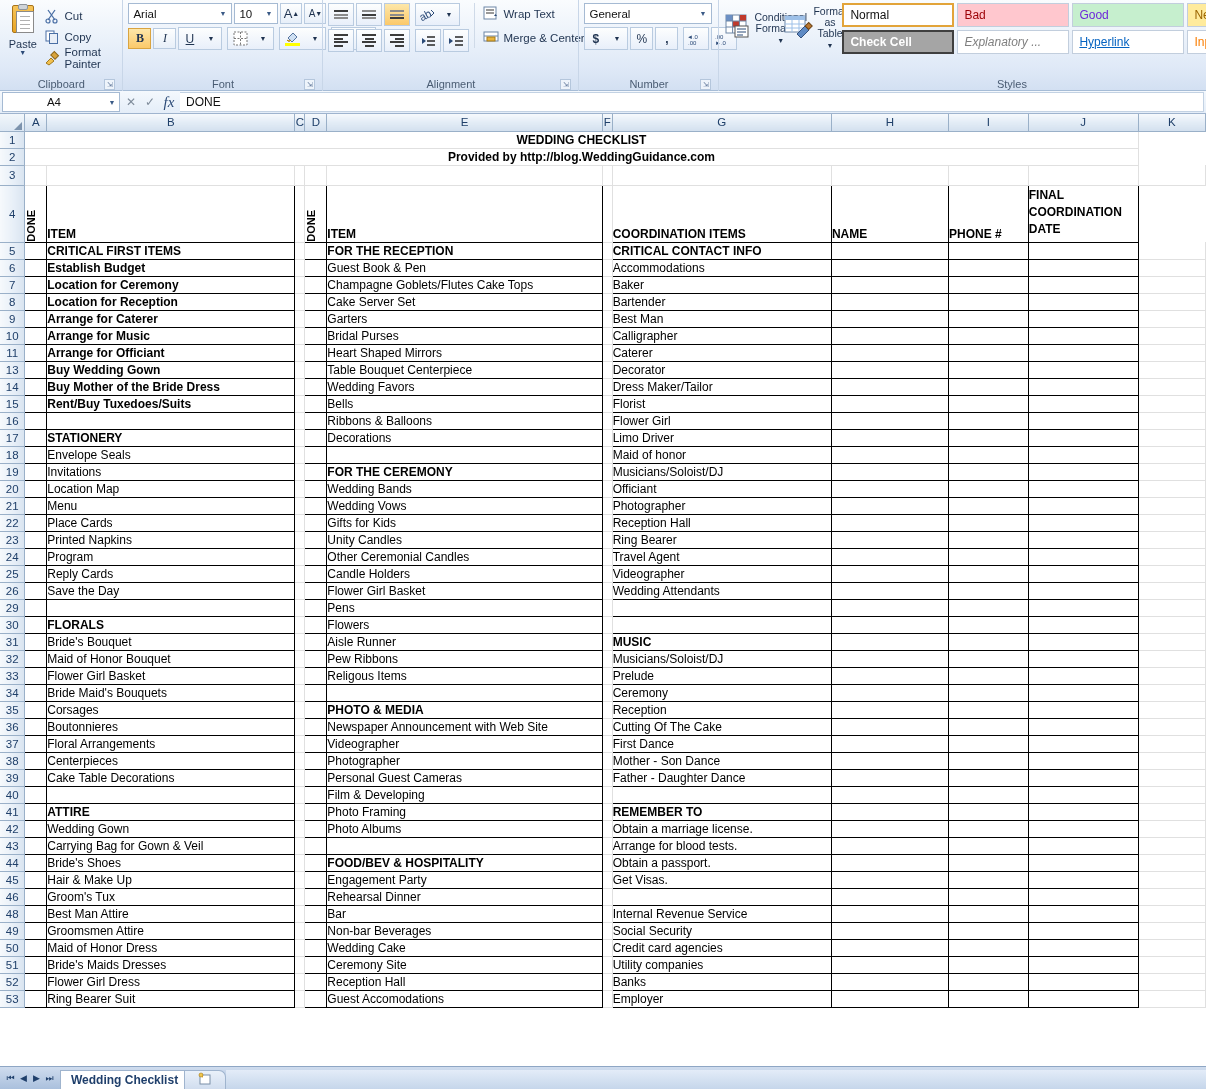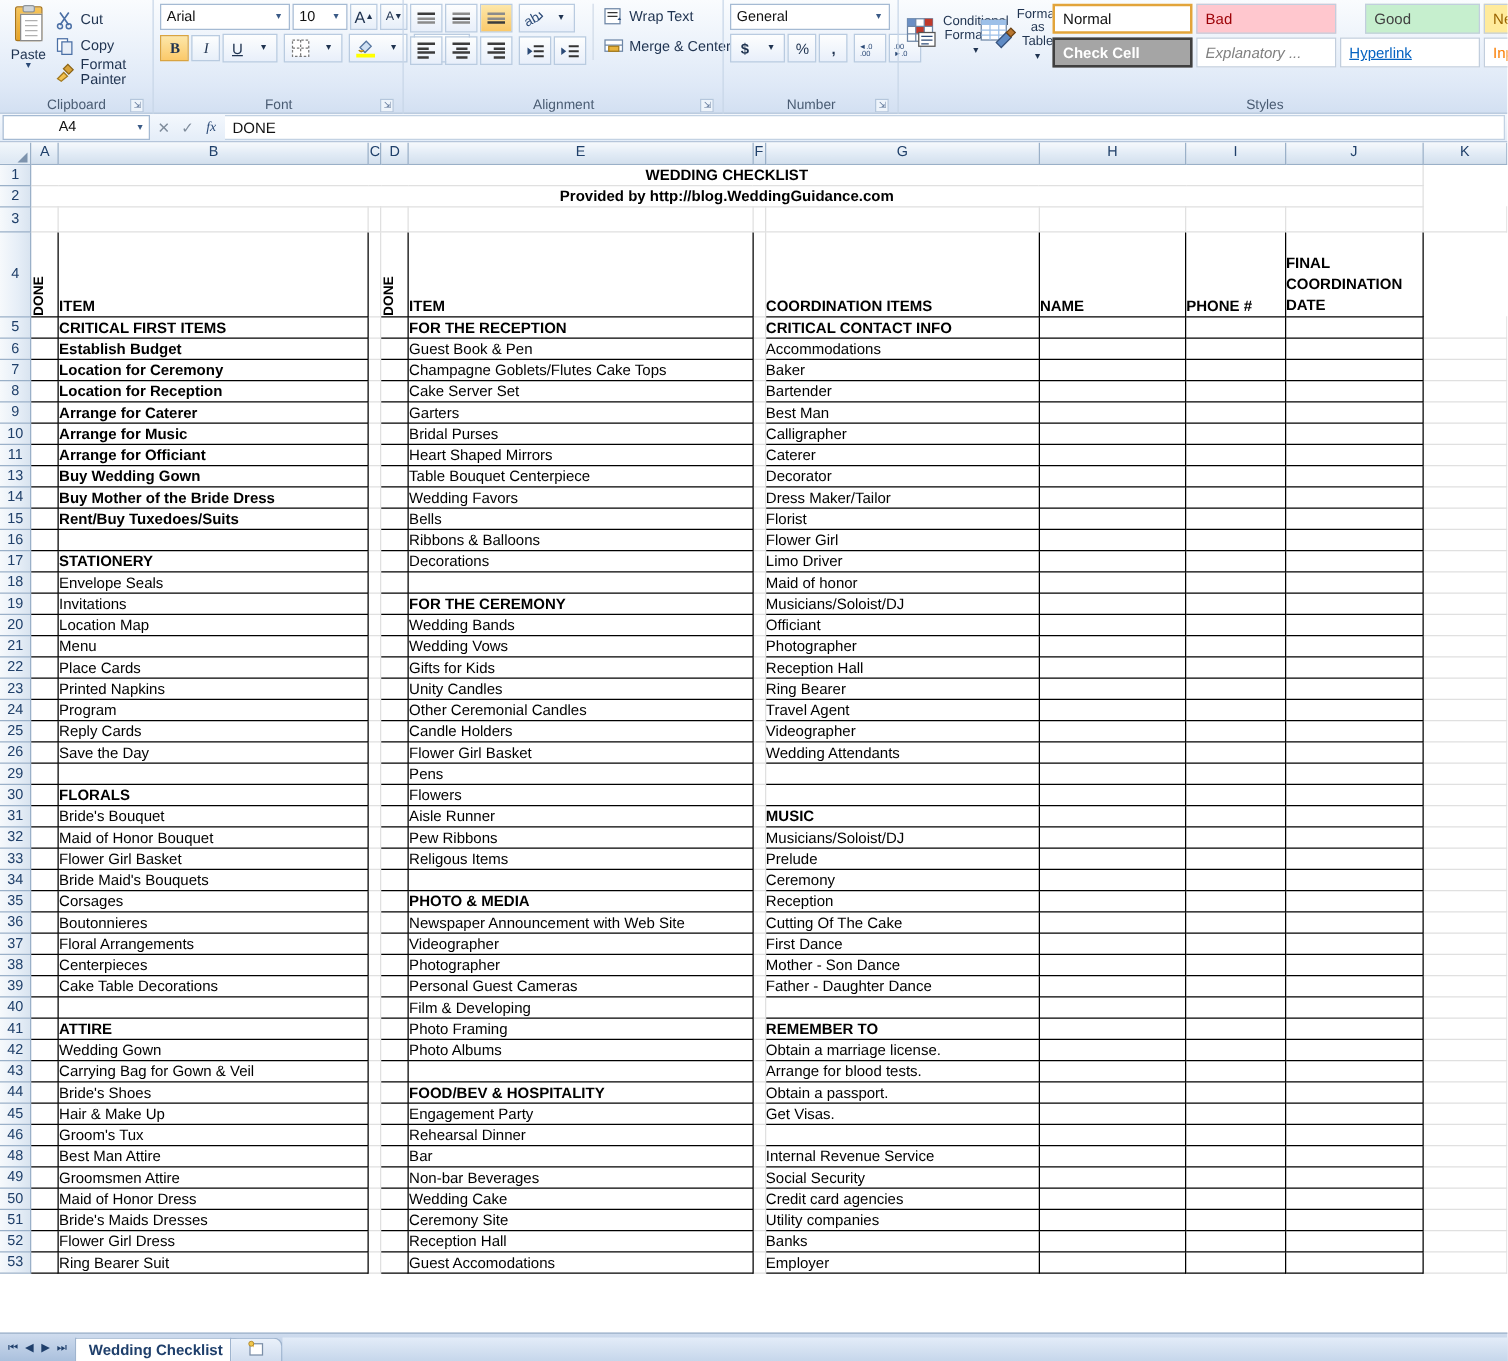--- a/index.html
+++ b/index.html
@@ -122,42 +122,42 @@
   .style-big { display:flex; flex-direction:row; align-items:center; width:56px; cursor:default; }
   .style-big-ico { width:30px; height:30px; position:relative; }
   .style-big-lbl { font-size:10.5px; color:#1f3350; text-align:center; line-height:11px; }
   .sgrid { display:grid; grid-template-columns:repeat(4,112px); grid-template-rows:24px 24px; gap:3px; }
   .scell {
     border:1px solid #c2cedd; font-size:12px; padding:2px 6px;
     display:flex; align-items:center; overflow:hidden; white-space:nowrap; cursor:default;
   }
   .s-normal { background:#fff; color:#111; border:2px solid #e2a43a; }
   .s-bad { background:#ffc7ce; color:#9c0006; }
-  .s-good { background:#c6efce; color:#404040;margin-left:20px; }
+  .s-good { background:#c6efce; color:#6d28d9; }
   .s-neutral { background:#ffeb9c; color:#9c6500; }
   .s-check { background:#a5a5a5; color:#fff; font-weight:bold; border:2px solid #3f3f3f; }
   .s-expl { background:#fff; color:#7f7f7f; font-style:italic; }
   .s-link { background:#fff; color:#0563c1; text-decoration:underline; }
   .s-in { background:#fff; color:#fa7d00; }
 
   
   #fbar {
     height: 23px; display:flex; align-items:stretch;
     background:linear-gradient(to bottom,#f4f8fd,#e4edf8);
     border-bottom:1px solid #9fb4ce;
   }
   #namebox {
     width:118px; background:#fff; border:1px solid #a5bad3; margin:1px 0 1px 2px;
     display:flex; align-items:center; font-size:11.5px; color:#111;
   }
   #namebox .nb-val { flex:1; text-align:center; }
   #namebox .nb-arr { width:14px; text-align:center; font-size:7px; color:#3a5a86; }
   .fb-btns { display:flex; align-items:center; padding:0 4px; gap:5px; }
   .fb-btn { font-size:12px; color:#7f8c9b; width:14px; text-align:center; cursor:default; }
-  .fb-fx { font-size:11px; font-style:italic; font-family:"Liberation Serif",serif; color:#2b4a77; }
+  .fb-fx { font-size:15px; font-style:italic; font-family:"Liberation Serif",serif; color:#2b4a77; }
   #fcontent {
     flex:1; background:#fff; border:1px solid #c3d2e3; border-left:none;
     margin:1px 2px 1px 0; display:flex; align-items:center;
     padding-left:6px; font-size:12px; color:#111;
   }
 
   
   #gridwrap { position:relative; height:946px; overflow:hidden; background:#fff; }
   table.sheet { border-collapse:collapse; table-layout:fixed; }
   table.sheet td, table.sheet th { padding:0; margin:0; }
@@ -667,21 +667,21 @@
           <td class="cell b-all hdrtxt" style="vertical-align:bottom;padding-bottom:1px;">ITEM</td>
           <td class="cell "></td>
           <td class="cell b-all" style="vertical-align:bottom;">
             <div class="vert">DONE</div>
           </td>
           <td class="cell b-all hdrtxt" style="vertical-align:bottom;padding-bottom:1px;">ITEM</td>
           <td class="cell "></td>
           <td class="cell b-all hdrtxt" style="vertical-align:bottom;padding-bottom:1px;">COORDINATION ITEMS</td>
           <td class="cell b-all hdrtxt" style="vertical-align:bottom;padding-bottom:1px;">NAME</td>
           <td class="cell b-all hdrtxt" style="vertical-align:bottom;padding-bottom:1px;">PHONE #</td>
-          <td class="cell b-all hdrtxt" style="vertical-align:top;white-space:normal;line-height:17px;padding-top:16px;">
+          <td class="cell b-all hdrtxt" style="vertical-align:top;white-space:normal;line-height:17px;padding-top:1px;">
             <div>FINAL</div>
             <div>COORDINATION</div>
             <div>DATE</div>
           </td>
           <td class="cell nogrid"></td>
         </tr>
         <tr style="height: 17px;">
           <td class="rownum">5</td>
           <td class="cell b-all"></td>
           <td class="cell b-all bold indent1">CRITICAL FIRST ITEMS</td>

